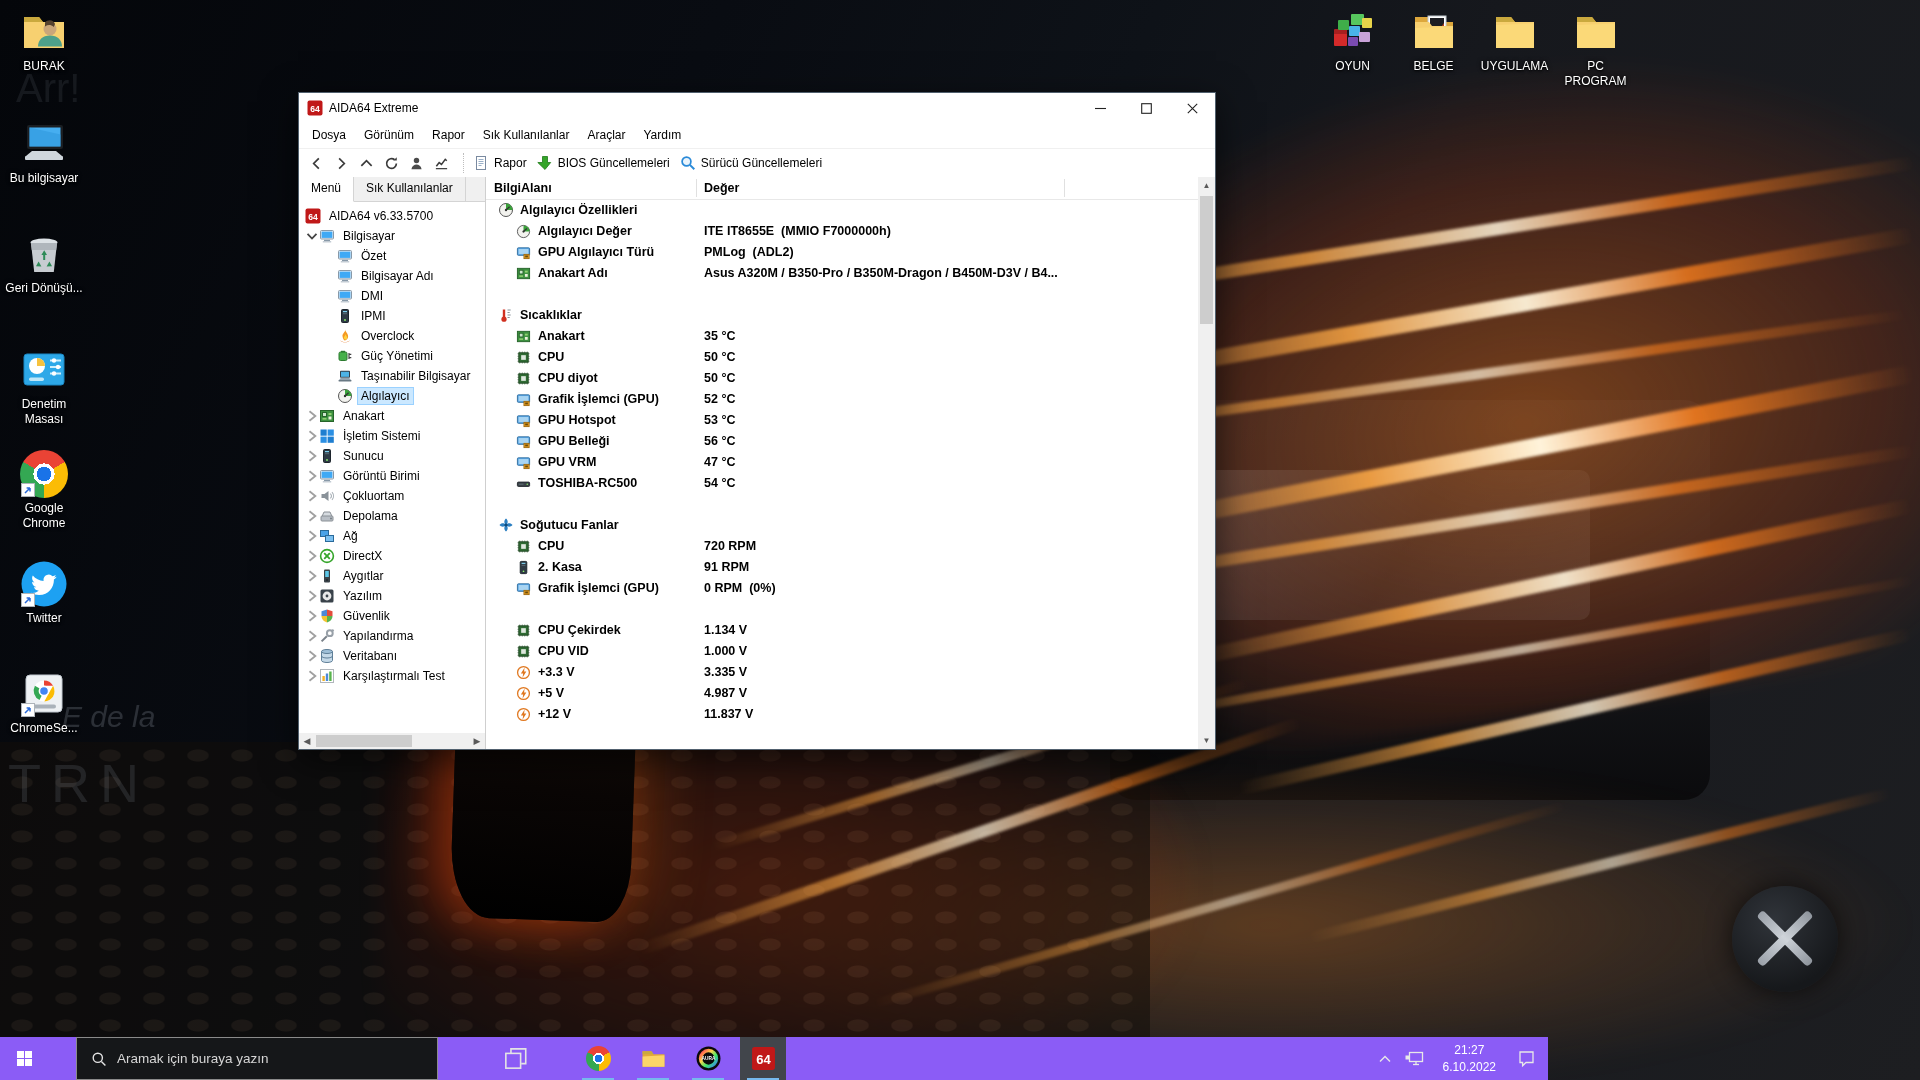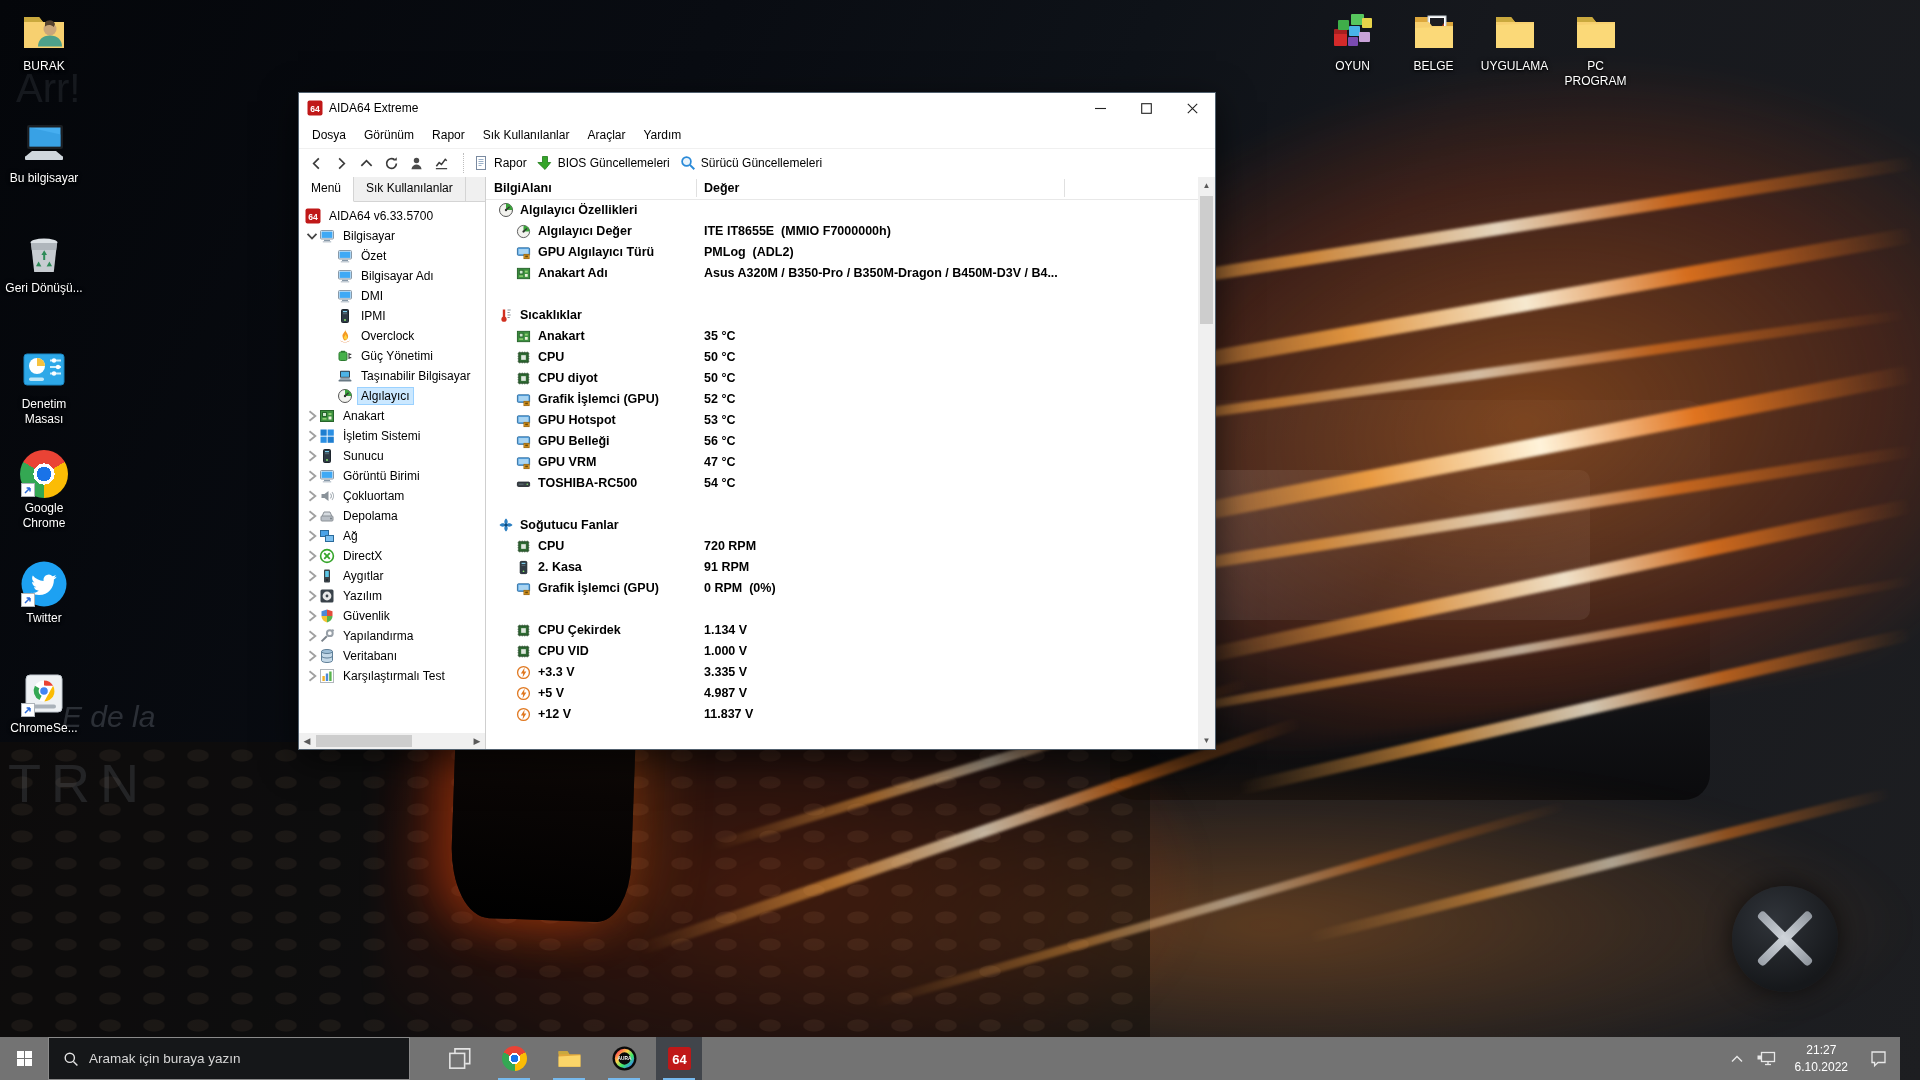--- a/index.html
+++ b/index.html
@@ -96,21 +96,21 @@
   .srow .rv{position:absolute;left:218px;top:3px;white-space:pre;text-align:center;}
   .spacer{height:21px;}
 
   
   #vscroll{width:17px;flex:none;background:#f0f0f0;position:relative;}
   .varrow{position:absolute;left:0;width:17px;height:17px;display:flex;align-items:center;justify-content:center;color:#5a5a5a;font-size:8px;}
   .varrow.up{top:0;} .varrow.dn{bottom:0;}
   #vthumb{position:absolute;left:2px;right:2px;top:19px;height:128px;background:#cdcdcd;}
 
   
-  #taskbar{position:absolute;left:0;bottom:0;width:1900px;height:43px;background:#737373;display:flex;align-items:stretch;z-index:50;}
+  #taskbar{position:absolute;left:0;bottom:0;width:1548px;height:43px;background:#8b5cf6;display:flex;align-items:stretch;z-index:50;gap:28px;}
   #startbtn{width:48px;display:flex;align-items:center;justify-content:center;}
   #startbtn .ic{width:17px;height:17px;}
   #searchbox{width:362px;margin:0;background:#151719;border:1px solid #8a8a8a;display:flex;align-items:center;gap:10px;
       padding:0 0 0 14px;box-sizing:border-box;}
   #searchbox .ic{width:16px;height:16px;}
   #searchbox .ph{color:#d6d6d6;font-size:13.5px;}
   .tbapp{width:46px;display:flex;align-items:center;justify-content:center;position:relative;}
   .tbapp .ic{width:25px;height:25px;}
   .tbapp .ul{position:absolute;left:7px;right:7px;bottom:0;height:2px;background:#76b9ed;}
   .tbapp.active{background:#41454b;}

